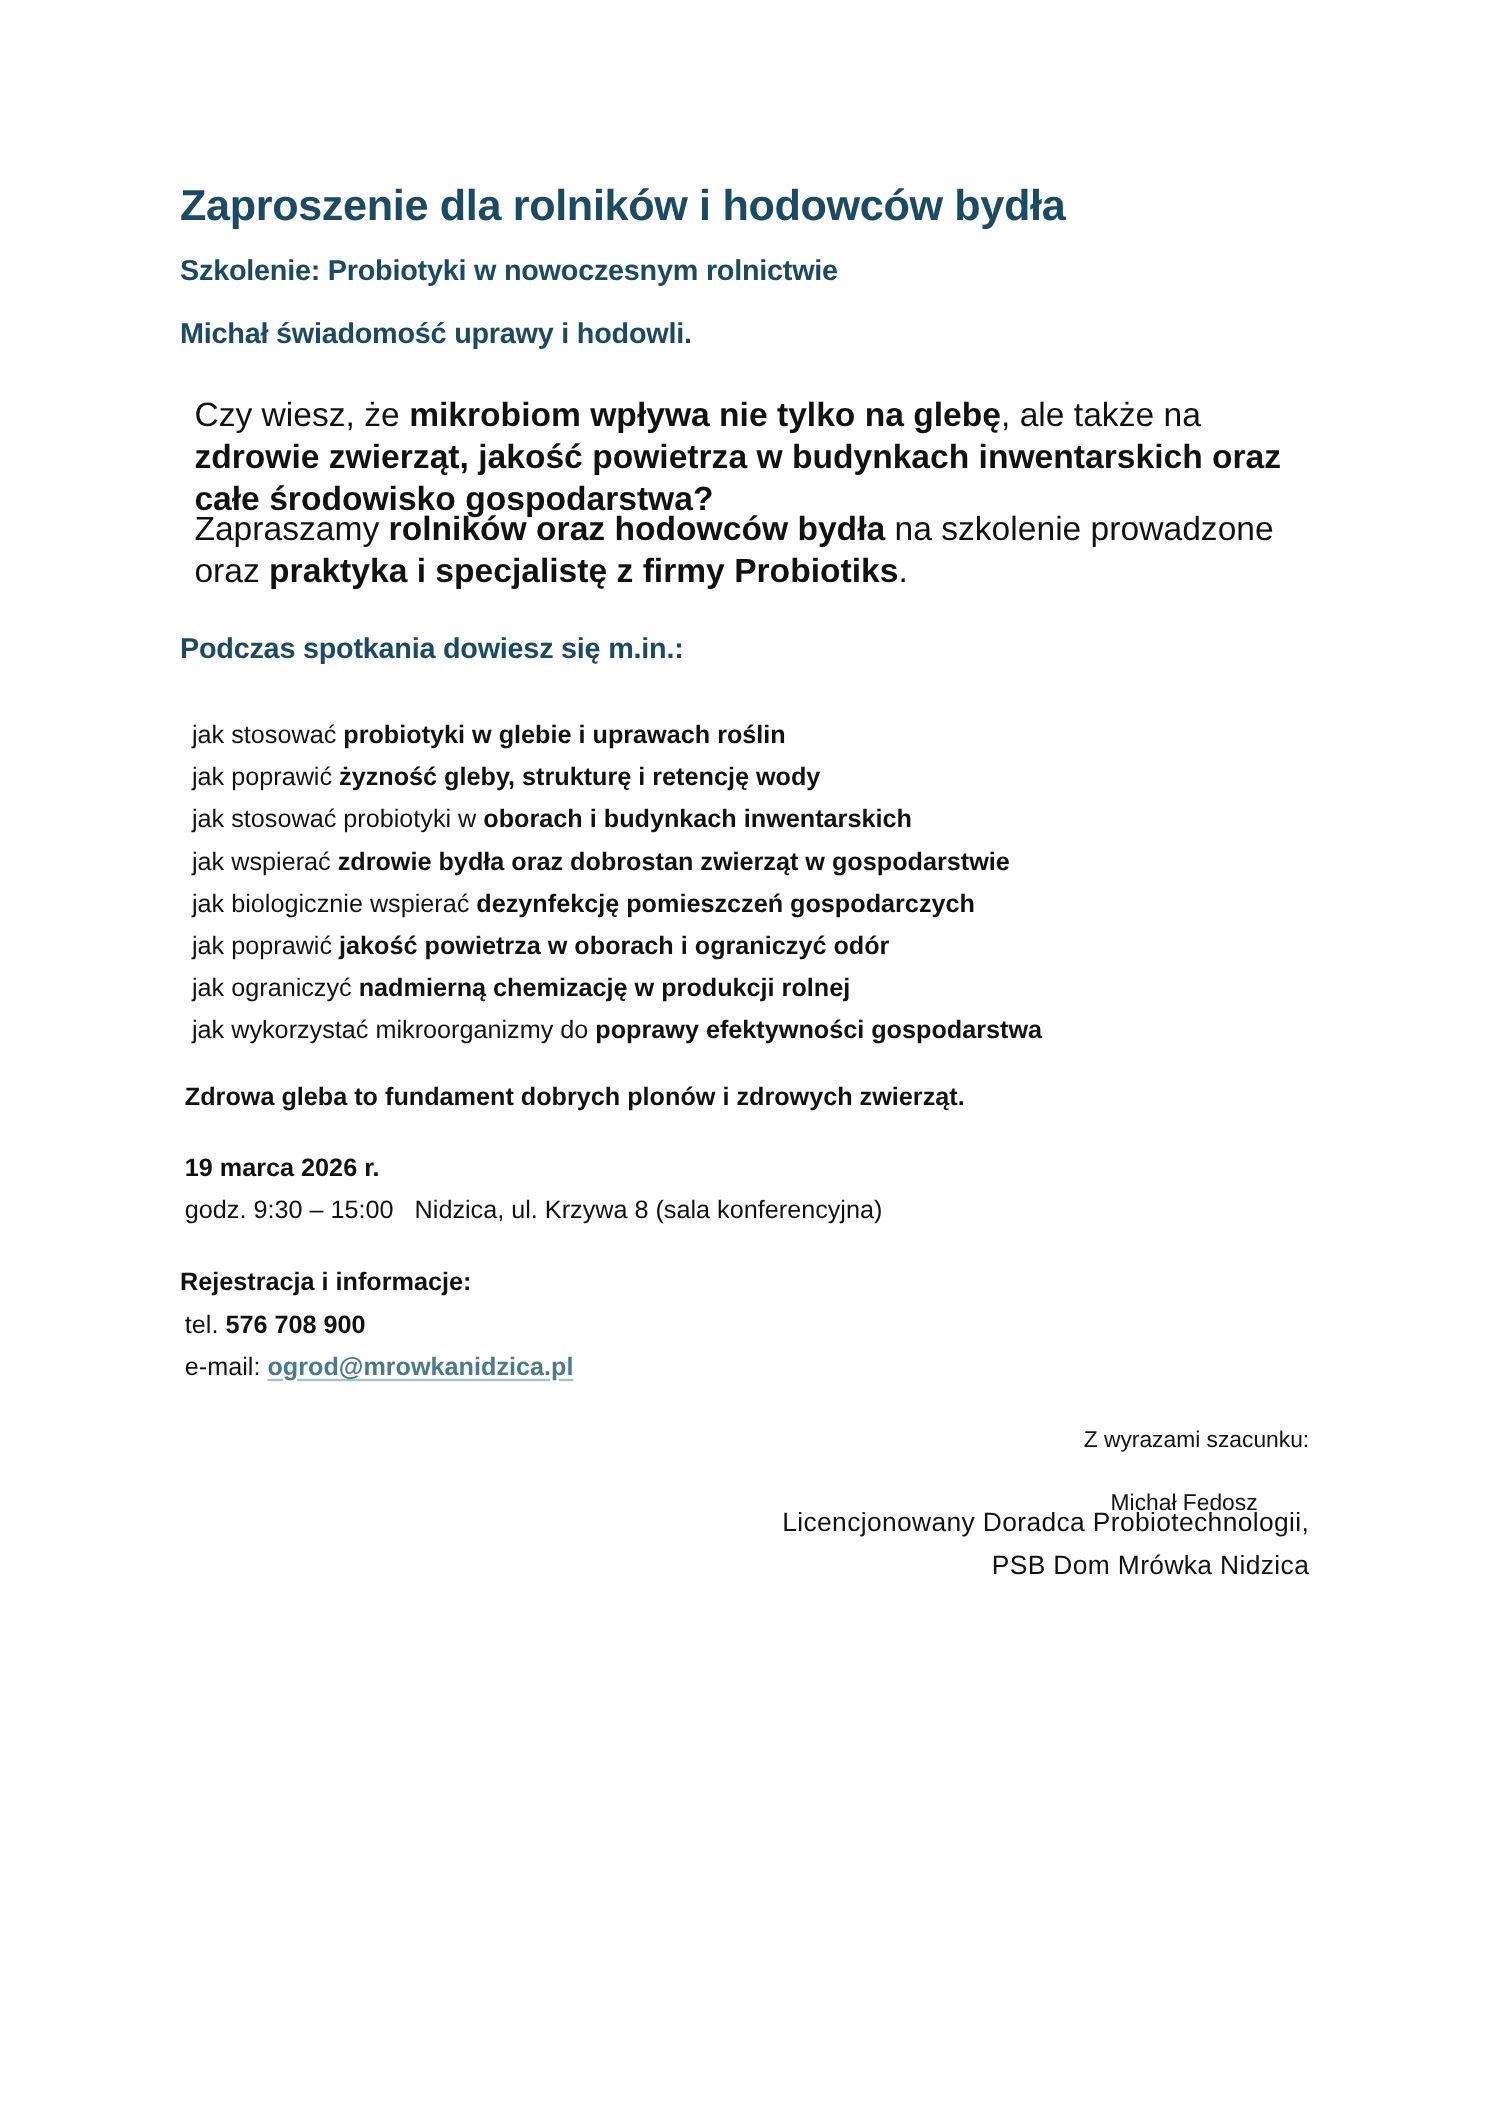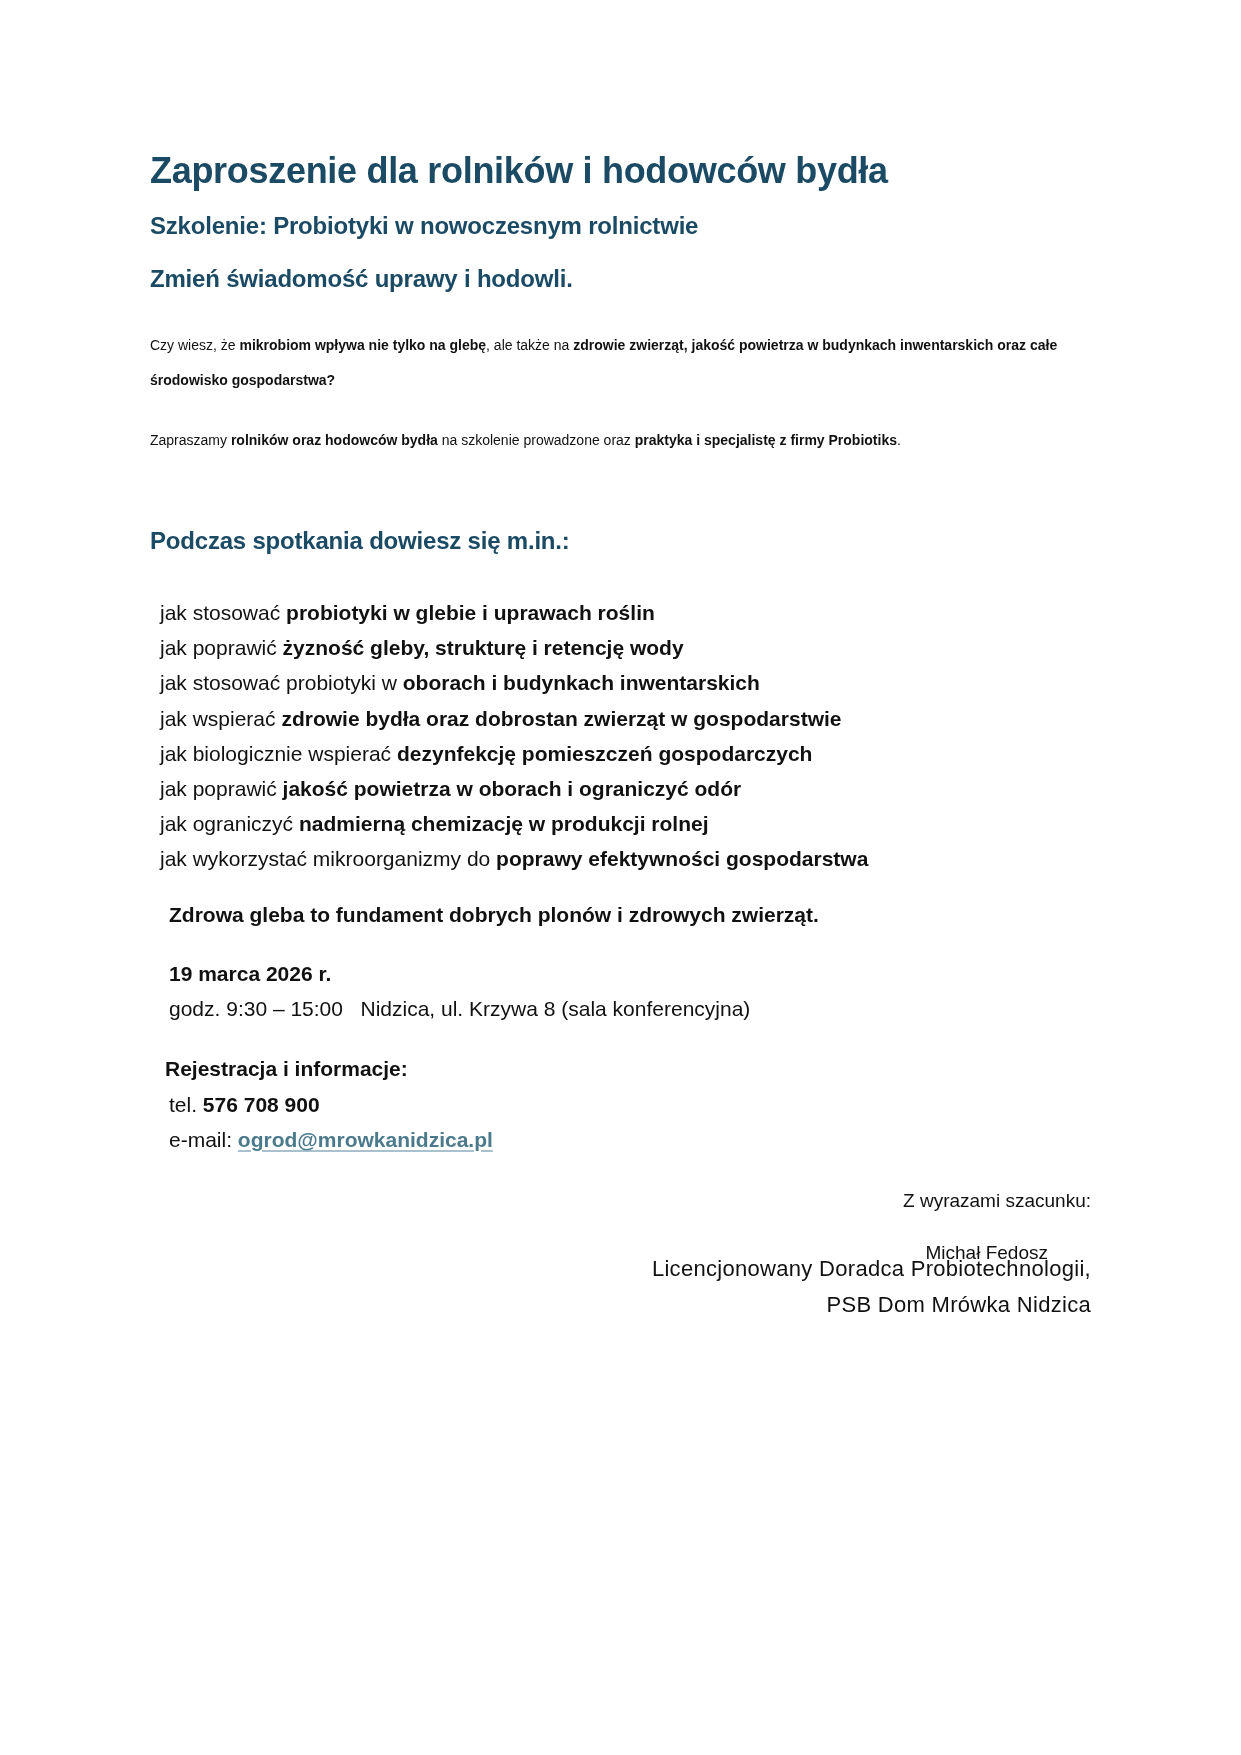--- a/index.html
+++ b/index.html
@@ -3,40 +3,40 @@
   <meta charset="utf-8">
   <style>
     html, body { margin: 0; padding: 0; background: #ffffff; }
     body { width: 1241px; height: 1755px; position: relative; overflow: hidden;
            font-family: "Liberation Sans", sans-serif; color: #111111; }
     .page { position: absolute; left: 0; top: 0; width: 1241px; height: 1755px; }
     .h1 { position: absolute; left: 150px; top: 150px; font-size: 36px; font-weight: bold;
           color: #1b4a64; letter-spacing: -0.3px; white-space: nowrap; }
     .h2 { position: absolute; left: 150px; font-size: 24px; font-weight: bold; color: #1b4a64;
           letter-spacing: -0.2px; white-space: nowrap; }
-    .para { position: absolute; left: 150px; width: 950px; font-size: 14px; line-height: 35px;
+    .para { position: absolute; left: 162px; width: 950px; font-size: 28px; line-height: 35px;
             color: #111; }
     .para b { font-weight: bold; }
     .list { position: absolute; left: 160px; top: 595px; font-size: 21px; line-height: 35.2px; }
     .list-item { white-space: nowrap; }
-    .line { position: absolute; font-size: 21px; white-space: nowrap; margin-left: 15px; }
+    .line { position: absolute; font-size: 21px; white-space: nowrap; }
     .link { color: #4a7a8c; font-weight: bold; text-decoration: underline; text-decoration-color: #a9c1cc;
             text-underline-offset: 3px; }
     .sig { position: absolute; right: 150px; text-align: center; white-space: nowrap; color: #111; }
     .sig.small { font-size: 19px; }
     .sig.big { font-size: 22px; letter-spacing: 0.3px; }
   </style>
 </head>
 <body>
 
 <div class="page">
 
   <div class="h1">Zaproszenie dla rolników i hodowców bydła</div>
   <div class="h2" style="top:212px;">Szkolenie: Probiotyki w nowoczesnym rolnictwie</div>
-  <div class="h2" style="top:265px;">Zmień świadomość uprawy i hodowli.</div>
+  <div class="h2" style="top:265px;">Michał świadomość uprawy i hodowli.</div>
 
   <div class="para" style="top:328px;">
     <span>Czy wiesz, że </span><b>mikrobiom wpływa nie tylko na glebę</b><span>, ale także na </span><b>zdrowie zwierząt, jakość powietrza w budynkach inwentarskich oraz całe środowisko gospodarstwa?</b>
   </div>
 
   <div class="para" style="top:423px; width:900px;">
     <span>Zapraszamy </span><b>rolników oraz hodowców bydła</b><span> na szkolenie prowadzone oraz </span><b>praktyka i specjalistę z firmy Probiotiks</b><span>.</span>
   </div>
 
   <div class="h2" style="top:527px;">Podczas spotkania dowiesz się m.in.:</div>

